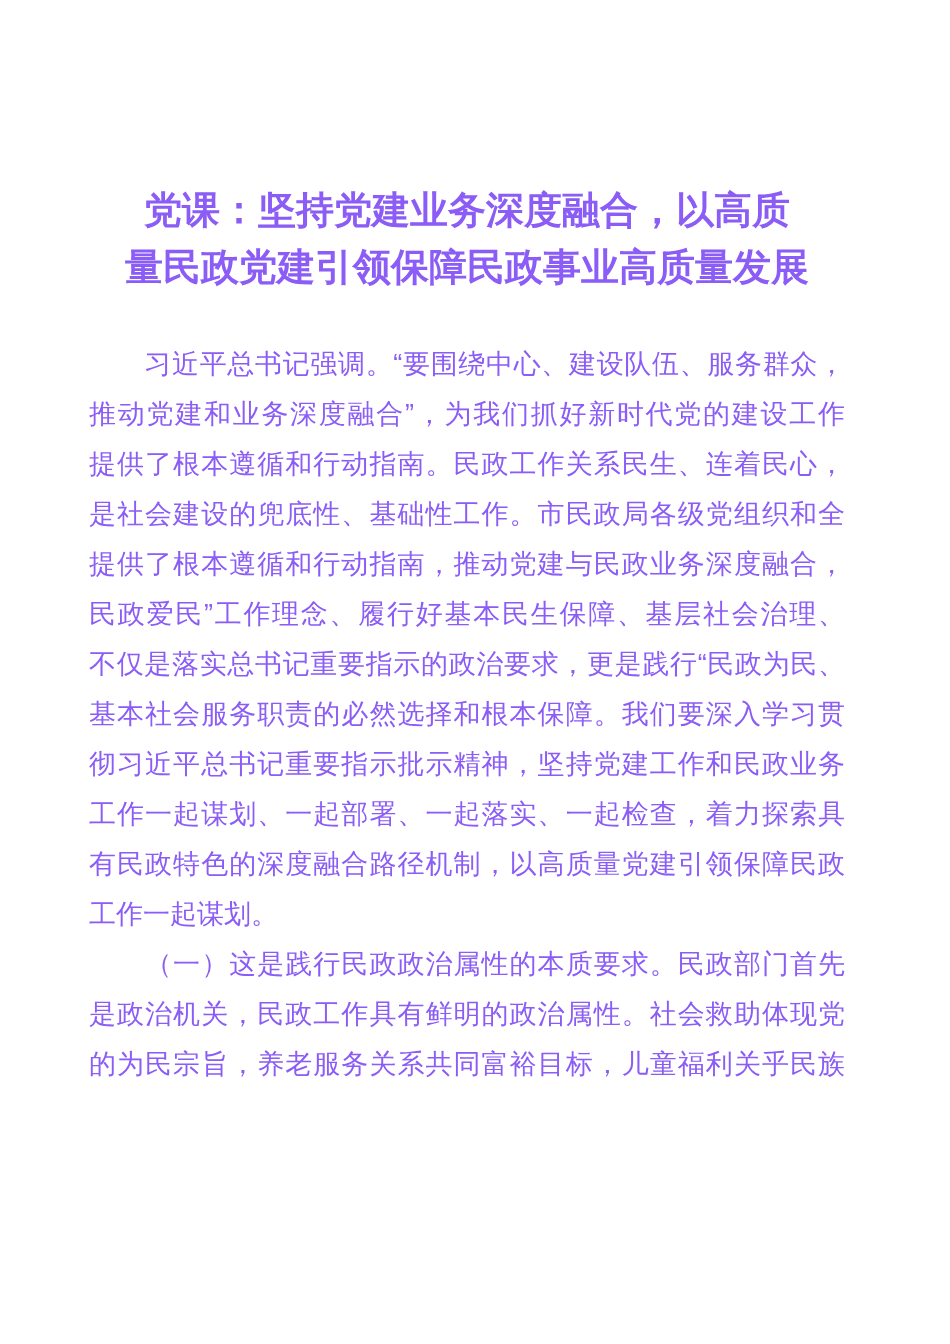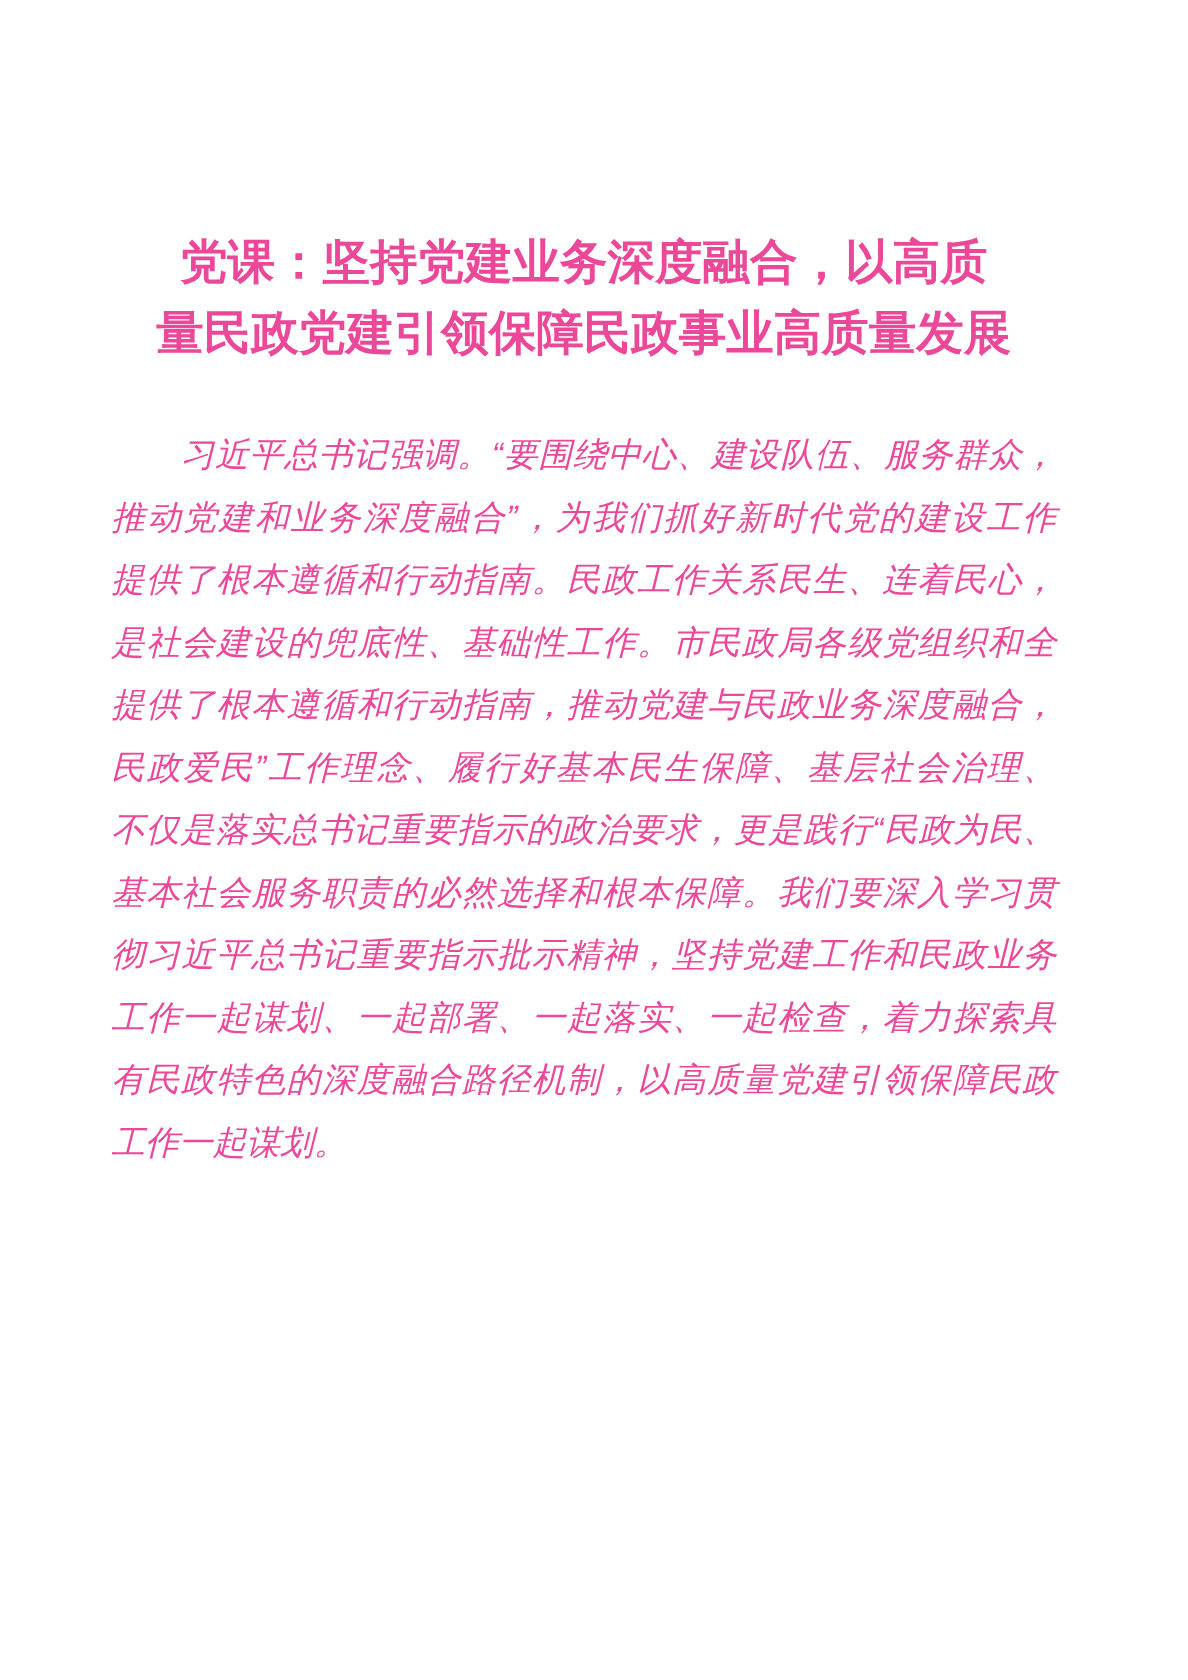--- a/index.html
+++ b/index.html
@@ -3,21 +3,21 @@
 <meta charset="utf-8">
 <style>
   html,body{margin:0;padding:0;background:#ffffff;}
   .page{
     position:relative;
     width:950px;
     height:1344px;
     box-sizing:border-box;
     padding-top:182px;
     background:#ffffff;
-    color:#ec4899;
+    color:#8b5cf6;
     overflow:hidden;
     font-family:"Liberation Sans","DejaVu Sans",sans-serif;
   }
   .content{
     margin-left:89px;
     width:756px;
   }
   .doc-title{
     margin:0 0 43px 0;
     font-family:"Liberation Serif","DejaVu Serif",serif;
@@ -29,21 +29,20 @@
   .doc-title .tline{white-space:nowrap;}
   .block{
     font-size:27px;
     line-height:50px;
     font-weight:400;
   }
   .block.heading{font-weight:700;}
   .line{
     text-align:justify;
     text-align-last:justify;
-    font-style:italic;
   }
   .line.endline{
     text-align-last:left;
   }
 </style>
 </head>
 <body>
 
 <div class="page">
   <div class="content">
@@ -61,15 +60,20 @@
           <div class="line">民政爱民”工作理念、履行好基本民生保障、基层社会治理、</div>
           <div class="line">不仅是落实总书记重要指示的政治要求，更是践行“民政为民、</div>
           <div class="line">基本社会服务职责的必然选择和根本保障。我们要深入学习贯</div>
           <div class="line">彻习近平总书记重要指示批示精神，坚持党建工作和民政业务</div>
           <div class="line">工作一起谋划、一起部署、一起落实、一起检查，着力探索具</div>
           <div class="line">有民政特色的深度融合路径机制，以高质量党建引领保障民政</div>
           <div class="line endline">工作一起谋划。</div>
         </div>
         <div class="block heading">
         </div>
+        <div class="block paragraph">
+          <div class="line">　　（一）这是践行民政政治属性的本质要求。民政部门首先</div>
+          <div class="line">是政治机关，民政工作具有鲜明的政治属性。社会救助体现党</div>
+          <div class="line">的为民宗旨，养老服务关系共同富裕目标，儿童福利关乎民族</div>
+        </div>
       </div>
   </div>
 </div>
 
 </body></html>

